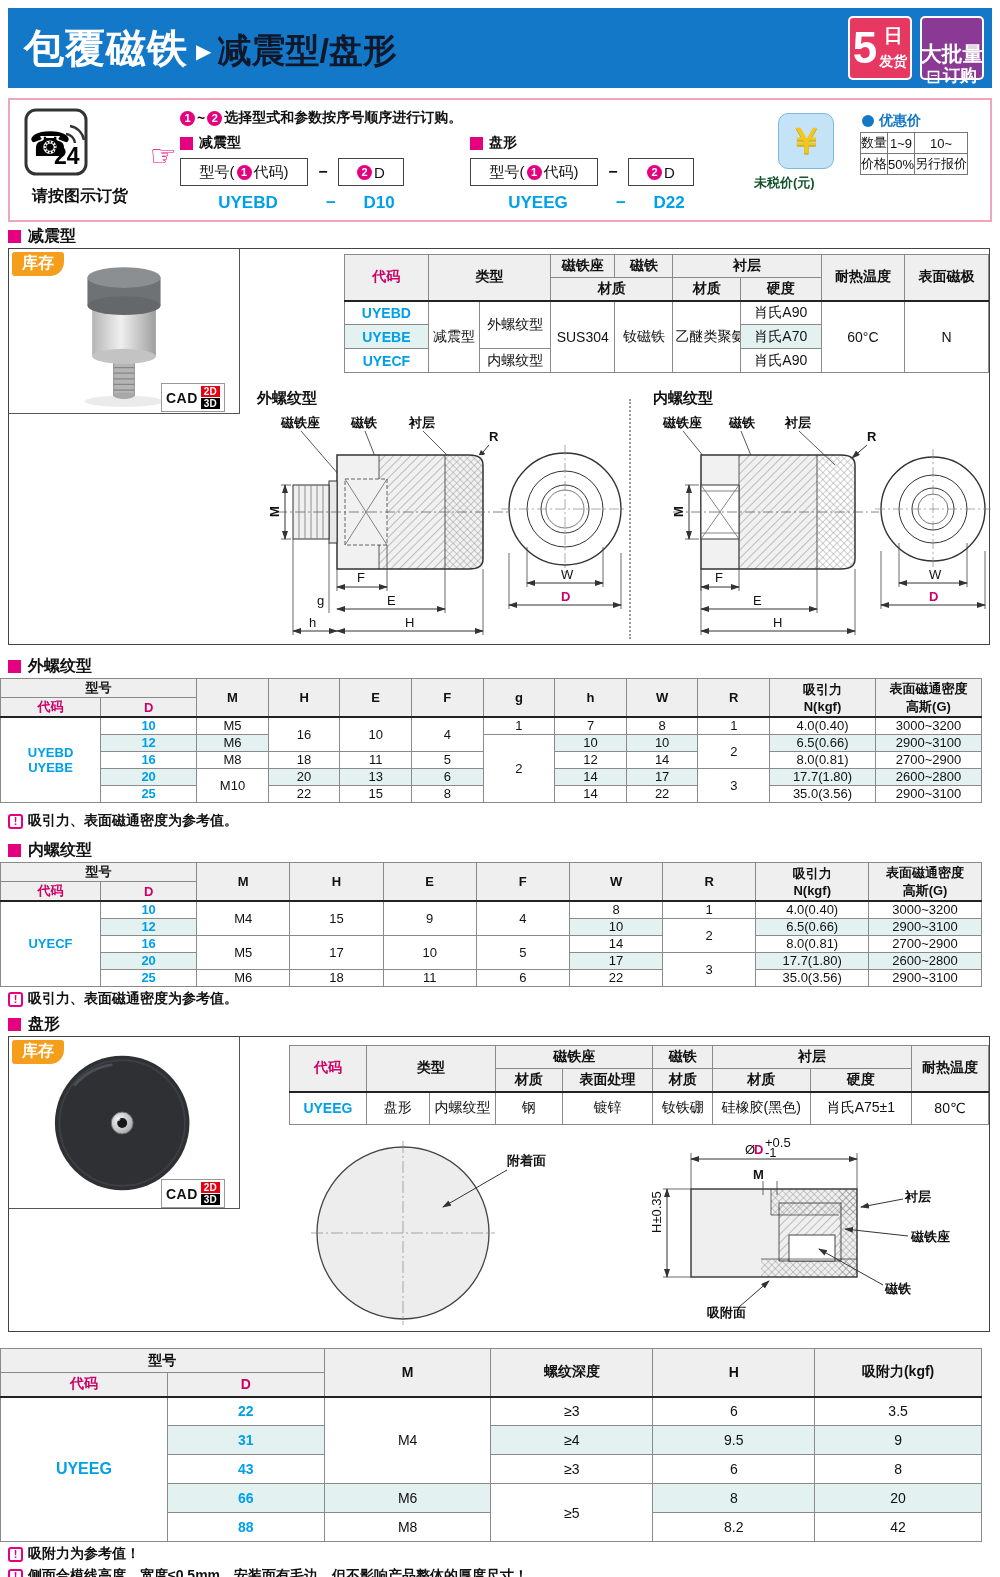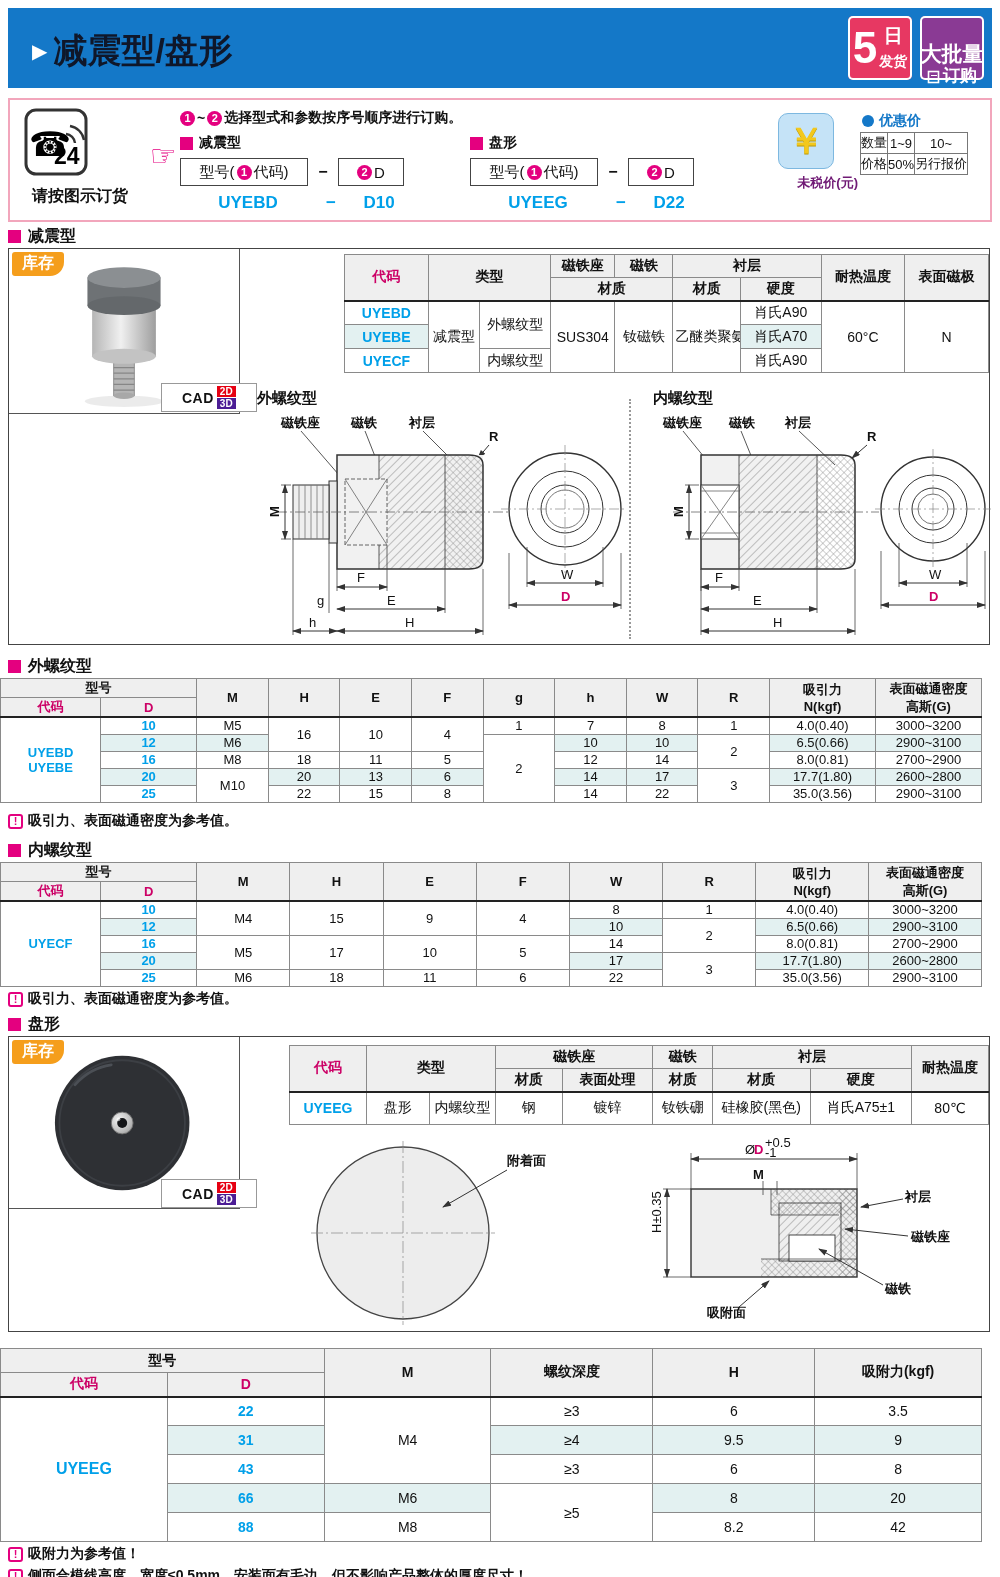--- a/index.html
+++ b/index.html
@@ -36,43 +36,43 @@
   .pat-row { display:flex; align-items:center; margin-top:6px; }
   .pat-box { border:1px solid #444; height:28px; display:flex; align-items:center; justify-content:center; font-size:15px; gap:2px; background:#fff; }
   .pb1 { width:128px; } .pb2 { width:66px; }
   .pat-dash { width:30px; text-align:center; font-size:16px; font-weight:bold; }
   .ex-row { display:flex; margin-top:7px; color:#00a0e9; font-weight:bold; font-size:17px; }
   .ex-row .e1 { width:136px; text-align:center; }
   .ex-row .ed { width:30px; text-align:center; }
   .ex-row .e2 { width:66px; text-align:center; }
   .yen-ico { position:absolute; left:768px; top:13px; width:56px; height:56px; background:#c5e3f7; border:1px solid #7db8e0; border-radius:10px; display:flex; align-items:center; justify-content:center; }
   .yen-ico span { font-size:36px; font-weight:bold; color:#f3c81c; text-shadow:0 1px 0 #b8960b; }
-  .yen-cap { position:absolute; left:744px; top:74px; width:104px; text-align:right; color:#701a75; font-weight:bold; font-size:13px; }
+  .yen-cap { position:absolute; left:744px; top:74px; width:104px; text-align:left; color:#14532d; font-weight:bold; font-size:13px; }
   .price-hd { position:absolute; left:852px; top:12px; display:flex; align-items:center; gap:5px; color:#1478c8; font-weight:bold; font-size:14px; }
   .dotb { width:12px; height:12px; border-radius:50%; background:#1478c8; display:inline-block; }
   .price-tbl { position:absolute; left:850px; top:32px; border-collapse:collapse; }
   .price-tbl td { border:1px solid #777; font-size:13px; padding:1px 0; text-align:center; white-space:nowrap; }
 
   
   .seclab { position:absolute; left:8px; display:flex; align-items:center; gap:7px; font-size:16px; font-weight:bold; }
   .note { position:absolute; left:8px; display:flex; align-items:center; gap:5px; font-size:14px; font-weight:bold; }
   .note-ico { width:15px; height:15px; border:2px solid #e4007f; border-radius:3px; color:#e4007f; font-size:11px; font-weight:bold; display:inline-flex; align-items:center; justify-content:center; flex:none; }
 
   
   .sbox { position:absolute; left:8px; width:982px; border:1.5px solid #444; background:#fff; }
   .box1 { top:248px; height:397px; }
   .box2 { top:1036px; height:296px; }
   .imgcell { position:absolute; left:0; top:0; width:231px; border-right:1px solid #555; border-bottom:1px solid #555; display:flex; align-items:center; justify-content:center; }
   .imgcell.c1 { height:165px; } .imgcell.c2 { height:172px; }
   .stock { position:absolute; left:3px; top:3px; background:#f59e1c; color:#fff; font-weight:bold; font-size:16px; padding:1px 10px 2px; border-radius:3px 3px 14px 3px; z-index:2; }
-  .cad { position:absolute; display:flex; align-items:center; gap:3px; background:#fff; border:1px solid #999; padding:2px 20px; z-index:2; }
+  .cad { position:absolute; display:flex; align-items:center; gap:3px; background:#fff; border:1px solid #999; padding:2px 4px; z-index:2; }
   .cad-txt { font-size:14px; font-weight:bold; letter-spacing:0.5px; }
   .cad-col { display:flex; flex-direction:column; gap:1px; }
   .cad2,.cad3 { color:#fff; font-size:10px; font-weight:bold; line-height:1.1; padding:0 3px; }
-  .cad2 { background:#e60012; } .cad3 { background:#4c1d95; }
+  .cad2 { background:#e60012; } .cad3 { background:#000000; }
   .dotted-div { position:absolute; left:620px; top:150px; height:240px; border-left:2px dotted #999; }
 
   
   table.tbl { border-collapse:collapse; table-layout:fixed; width:100%; background:#fff; }
   .tbl th, .tbl td { border:1px solid #8a8a8a; text-align:center; padding:0 2px; overflow:hidden; white-space:nowrap; }
   .tbl thead th { background:#efefef; font-weight:bold; font-size:13px; }
   .tbl thead tr:last-child th, .tbl thead th[rowspan] { border-bottom:2.5px solid #222; }
   .tbl { border:1.5px solid #555; }
   .spec td { font-size:14px; height:24px; }
   .spec thead th { height:23px; font-size:14px; }
@@ -91,20 +91,21 @@
   .dw text.magd { fill:#cc0066; font-weight:bold; }
   .dw text.ttl { font-size:15px; }
 
   .notesE { position:absolute; left:8px; display:flex; flex-direction:column; gap:4px; }
   .notesE .note { position:static; }
 </style>
 </head>
 <body>
 
 <div class="hd">
+  <span class="hd-title">包覆磁铁</span>
   <span class="hd-arrow">▶</span>
   <span class="hd-sub">减震型/盘形</span>
   <span class="hd-spacer"></span>
   <div class="badge badge-ship">
     <span class="b5">5</span>
     <span class="bship-col">
       <span class="bday">日</span>
       <span class="bsm">发货</span>
     </span>
   </div>

